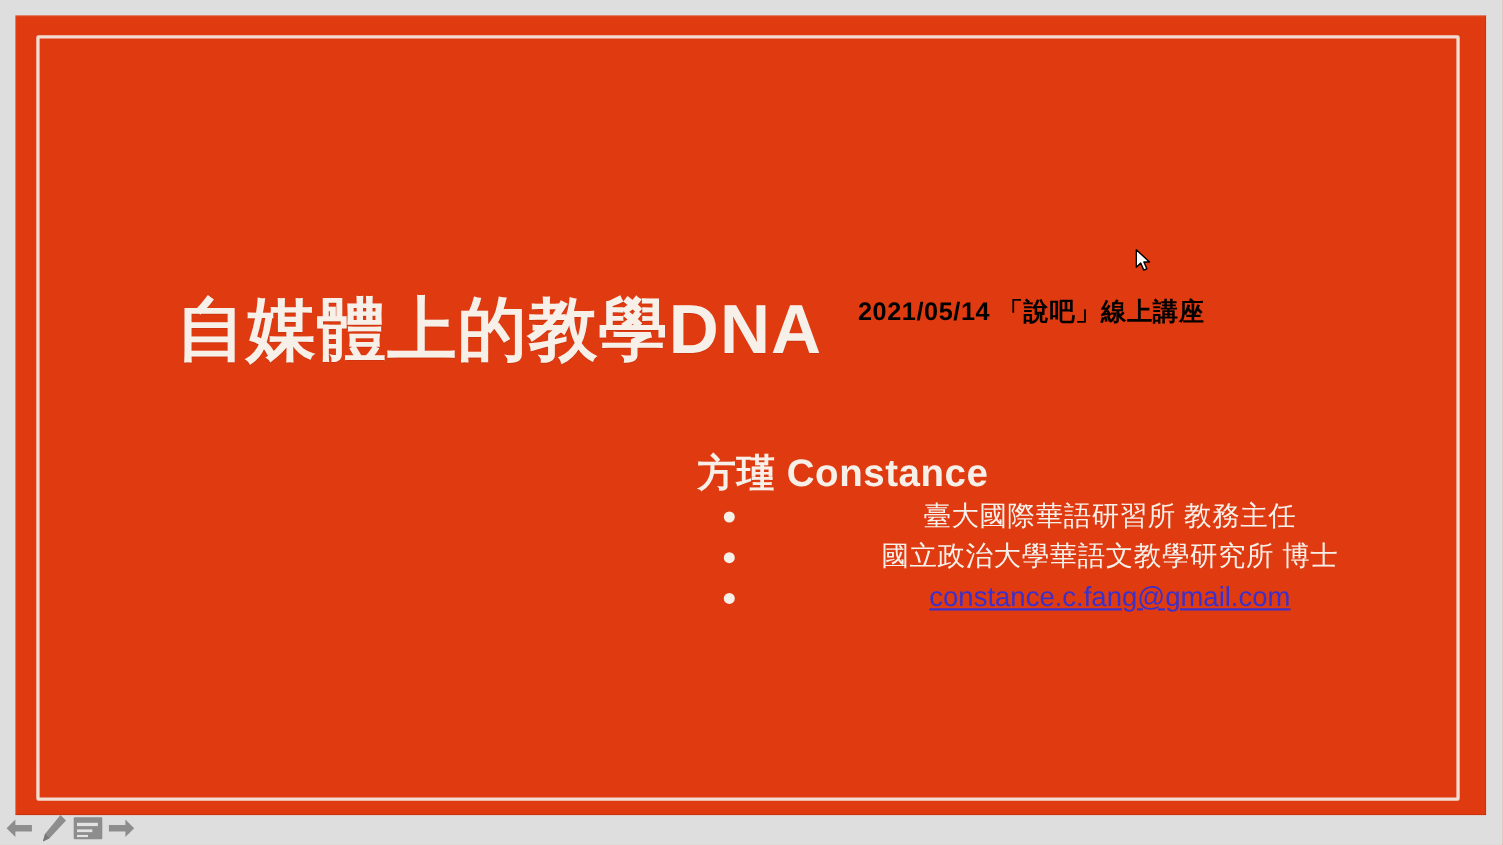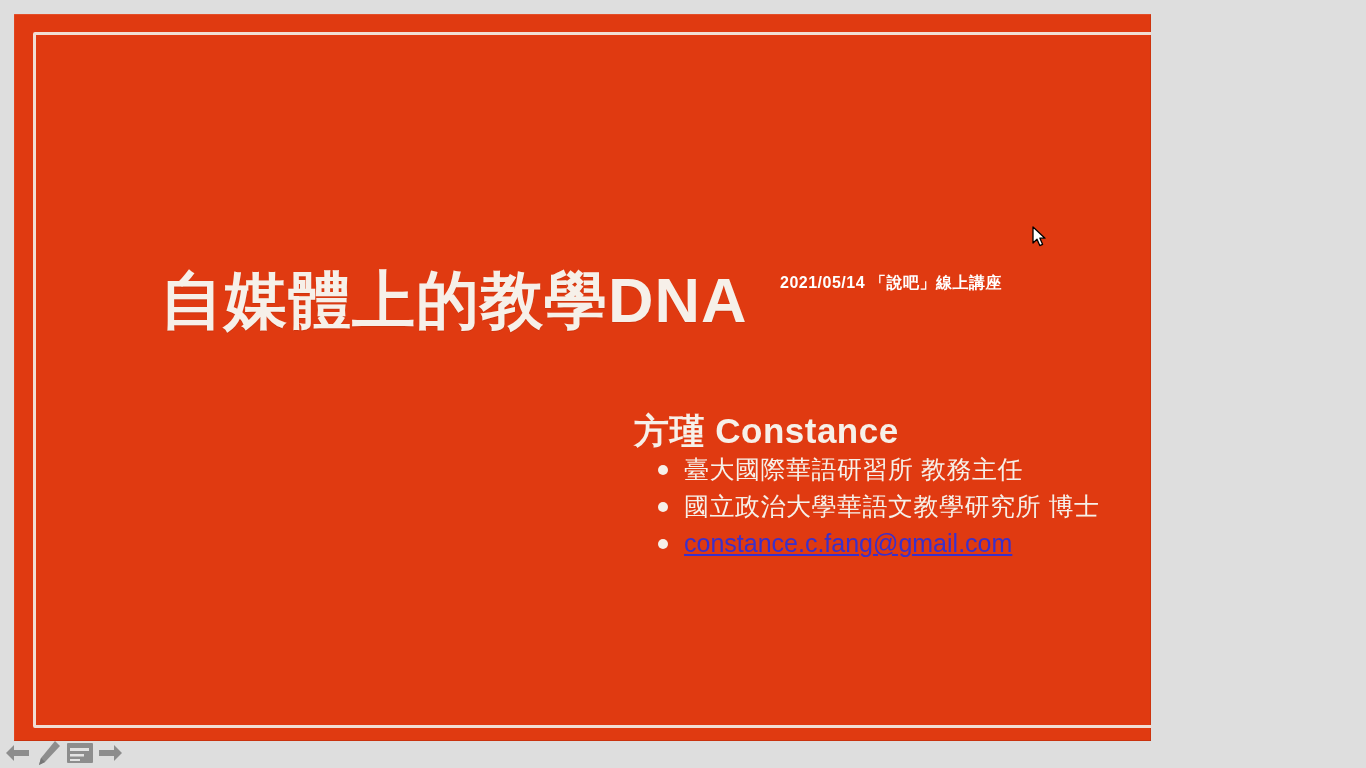--- a/index.html
+++ b/index.html
@@ -17,21 +17,21 @@
     width: 1366px;
     height: 768px;
     background: #dedede;
   }
 
   
   #slide {
     position: absolute;
     left: 14px;
     top: 14px;
-    width: 1137px;
+    width: 1337px;
     height: 727px;
     background: #e03a11;
     overflow: hidden;
   }
 
   
   #slide::before {
     content: "";
     position: absolute;
     inset: 0;
@@ -83,24 +83,24 @@
     color: #f6f0e9;
     letter-spacing: 1px;
     white-space: nowrap;
     text-shadow: 0 1px 0 rgba(150,40,10,.25);
   }
 
   #session-label {
     position: absolute;
     left: 632px;
     top: 9px;
-    font-size: 16px;
+    font-size: 23px;
     line-height: 24px;
     font-weight: bold;
-    color: #ffffff;
+    color: #000000;
     white-space: nowrap;
     letter-spacing: .5px;
   }
 
   
   #speaker-block {
     position: absolute;
     left: 620px;
     top: 400px;
     width: 700px;
@@ -122,20 +122,21 @@
     padding: 0 0 0 50px;
   }
 
   #speaker-bullets li {
     position: relative;
     font-size: 25px;
     line-height: 37px;
     color: #f6f0e9;
     white-space: nowrap;
     letter-spacing: .5px;
+    text-align: center;
   }
 
   #speaker-bullets li .bullet-dot {
     position: absolute;
     left: -26px;
     top: 14px;
     width: 10px;
     height: 10px;
     border-radius: 50%;
     background: #f6f0e9;

